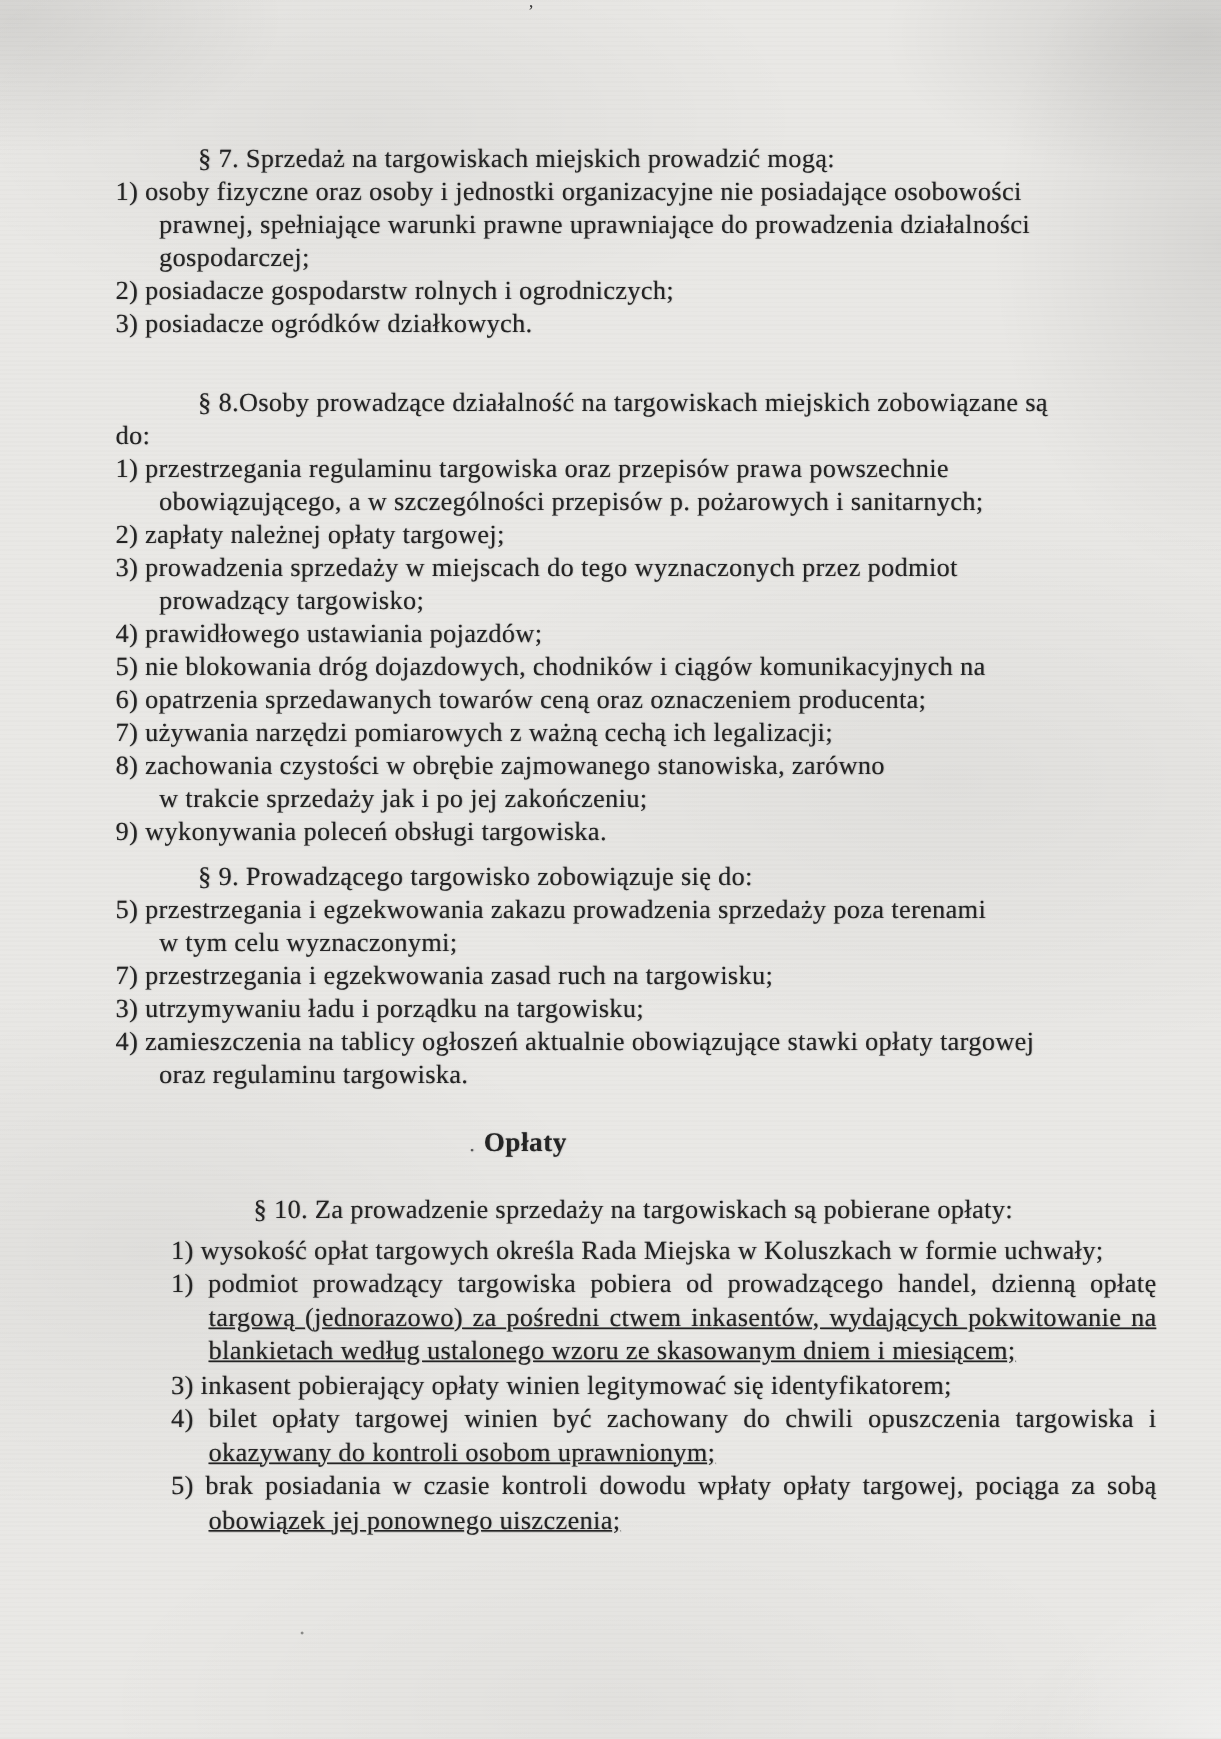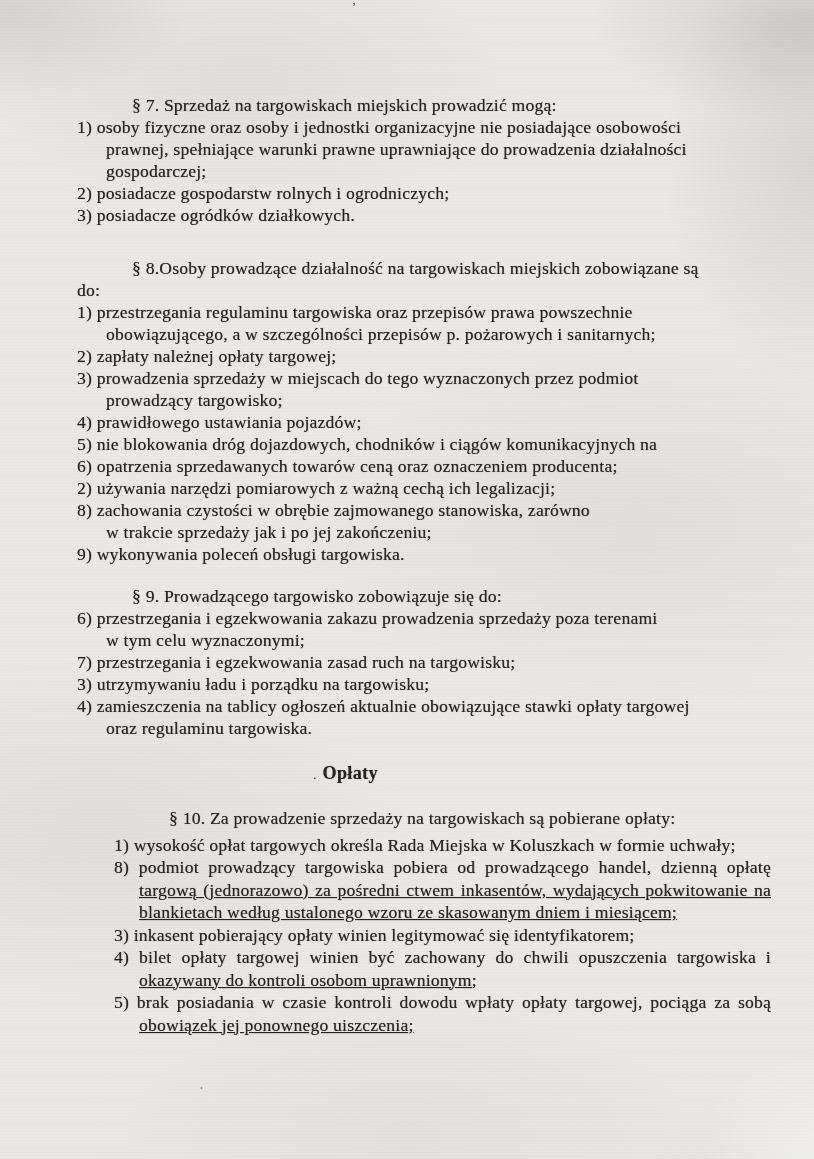--- a/index.html
+++ b/index.html
@@ -27,21 +27,21 @@
     color:#242424;
     font-size:17.5px;
     letter-spacing:0.25px;
     text-shadow:0.3px 0.3px 0.8px rgba(35,35,35,0.55);
   }
   .txt{position:absolute;left:77px;top:94px;width:694px;}
   .ln{height:22px;line-height:22px;white-space:nowrap;}
   .ind{padding-left:55px;}
   .cont{padding-left:29px;}
   .sec-8{margin-top:31px;}
-  .sec-9{margin-top:20px;}
+  .sec-9{margin-top:8px;}
   .heading-row{
     margin-top:23px;height:22px;line-height:22px;
     padding-left:236px;font-size:18px;
   }
   .heading-row .hd{font-weight:bold;letter-spacing:0.4px;}
   .hdot{color:#555;margin-right:6px;font-size:13px;}
   .sec-10{margin-top:23px;}
   .sec-10 .ln{height:22.5px;line-height:22.5px;margin-left:37px;}
   .sec-10 .ind{margin-bottom:4px;}
   .sec-10 .cont{padding-left:25px;text-decoration:underline;}
@@ -71,44 +71,44 @@
       <div class="ln ind">§ 8.Osoby prowadzące działalność na targowiskach miejskich zobowiązane są</div>
       <div class="ln">do:</div>
       <div class="ln">1) przestrzegania regulaminu targowiska oraz przepisów prawa powszechnie</div>
       <div class="ln cont">obowiązującego, a w szczególności przepisów p. pożarowych i sanitarnych;</div>
       <div class="ln">2) zapłaty należnej opłaty targowej;</div>
       <div class="ln">3) prowadzenia sprzedaży w miejscach do tego wyznaczonych przez podmiot</div>
       <div class="ln cont">prowadzący targowisko;</div>
       <div class="ln">4) prawidłowego ustawiania pojazdów;</div>
       <div class="ln">5) nie blokowania dróg dojazdowych, chodników i ciągów komunikacyjnych na</div>
       <div class="ln">6) opatrzenia sprzedawanych towarów ceną oraz oznaczeniem producenta;</div>
-      <div class="ln">2) używania narzędzi pomiarowych z ważną cechą ich legalizacji;</div>
+      <div class="ln">7) używania narzędzi pomiarowych z ważną cechą ich legalizacji;</div>
       <div class="ln">8) zachowania czystości w obrębie zajmowanego stanowiska, zarówno</div>
       <div class="ln cont">w trakcie sprzedaży jak i po jej zakończeniu;</div>
       <div class="ln">9) wykonywania poleceń obsługi targowiska.</div>
     </div>
 
     <div class="sec-9">
       <div class="ln ind">§ 9. Prowadzącego targowisko zobowiązuje się do:</div>
-      <div class="ln">6) przestrzegania i egzekwowania zakazu prowadzenia sprzedaży poza terenami</div>
+      <div class="ln">5) przestrzegania i egzekwowania zakazu prowadzenia sprzedaży poza terenami</div>
       <div class="ln cont">w tym celu wyznaczonymi;</div>
       <div class="ln">7) przestrzegania i egzekwowania zasad ruch na targowisku;</div>
       <div class="ln">3) utrzymywaniu ładu i porządku na targowisku;</div>
       <div class="ln">4) zamieszczenia na tablicy ogłoszeń aktualnie obowiązujące stawki opłaty targowej</div>
       <div class="ln cont">oraz regulaminu targowiska.</div>
     </div>
 
     <div class="heading-row">
       <span class="hdot">.</span><span class="hd">Opłaty</span>
     </div>
 
     <div class="sec-10">
       <div class="ln ind">§ 10. Za prowadzenie sprzedaży na targowiskach są pobierane opłaty:</div>
       <div class="ln">1) wysokość opłat targowych określa Rada Miejska w Koluszkach w formie uchwały;</div>
-      <div class="ln just">8) podmiot prowadzący targowiska pobiera od prowadzącego handel, dzienną opłatę</div>
+      <div class="ln just">1) podmiot prowadzący targowiska pobiera od prowadzącego handel, dzienną opłatę</div>
       <div class="ln cont just">targową (jednorazowo) za pośredni ctwem inkasentów, wydających pokwitowanie na</div>
       <div class="ln cont">blankietach według ustalonego wzoru ze skasowanym dniem i miesiącem;</div>
       <div class="ln">3) inkasent pobierający opłaty winien legitymować się identyfikatorem;</div>
       <div class="ln just">4) bilet opłaty targowej winien być zachowany do chwili opuszczenia targowiska i</div>
       <div class="ln cont">okazywany do kontroli osobom uprawnionym;</div>
       <div class="ln just">5) brak posiadania w czasie kontroli dowodu wpłaty opłaty targowej, pociąga za sobą</div>
       <div class="ln cont">obowiązek jej ponownego uiszczenia;</div>
     </div>
 
   </div>

